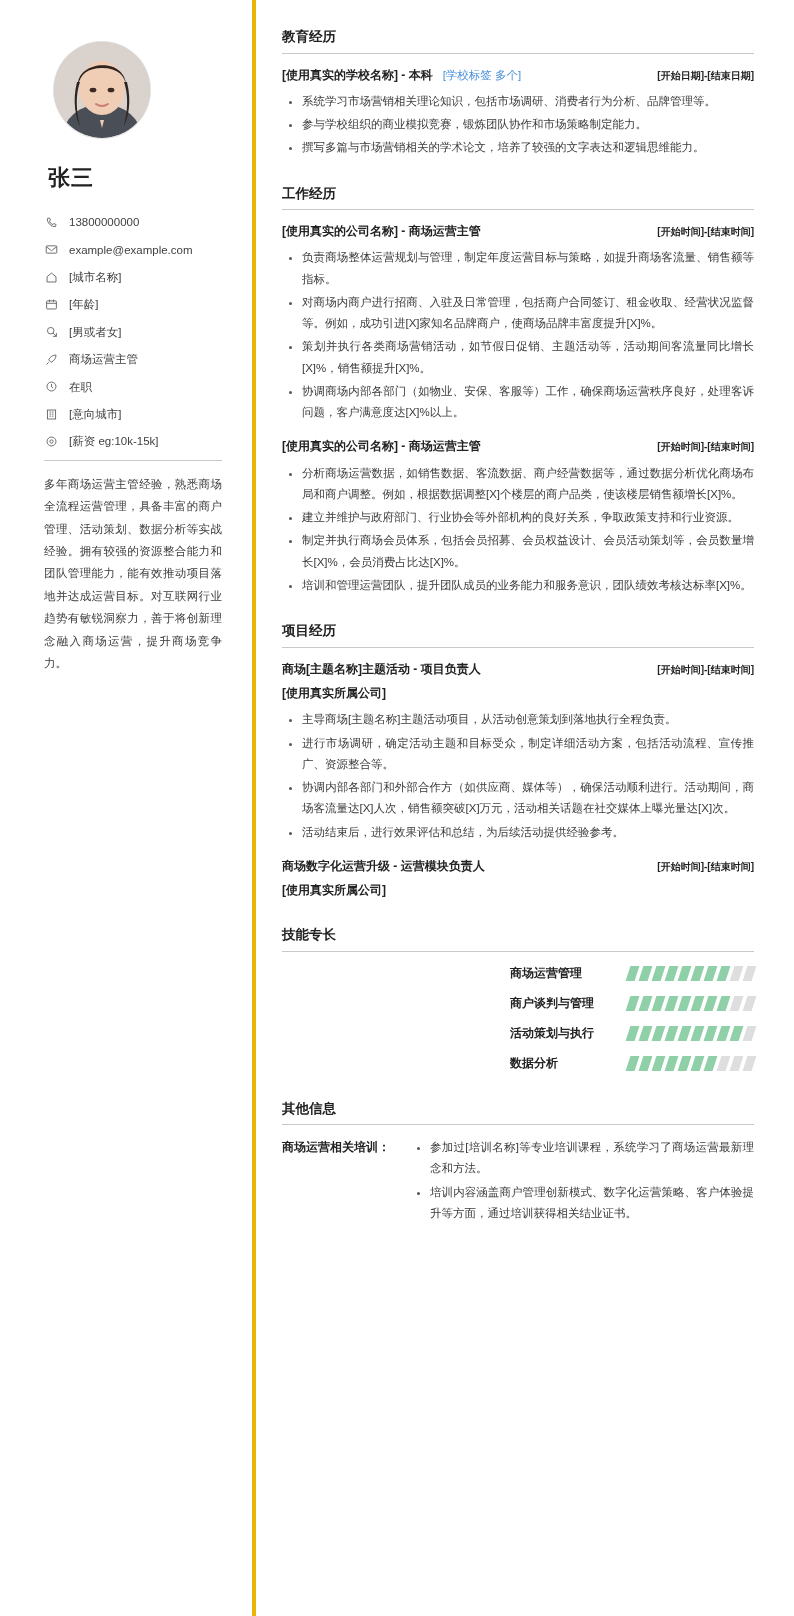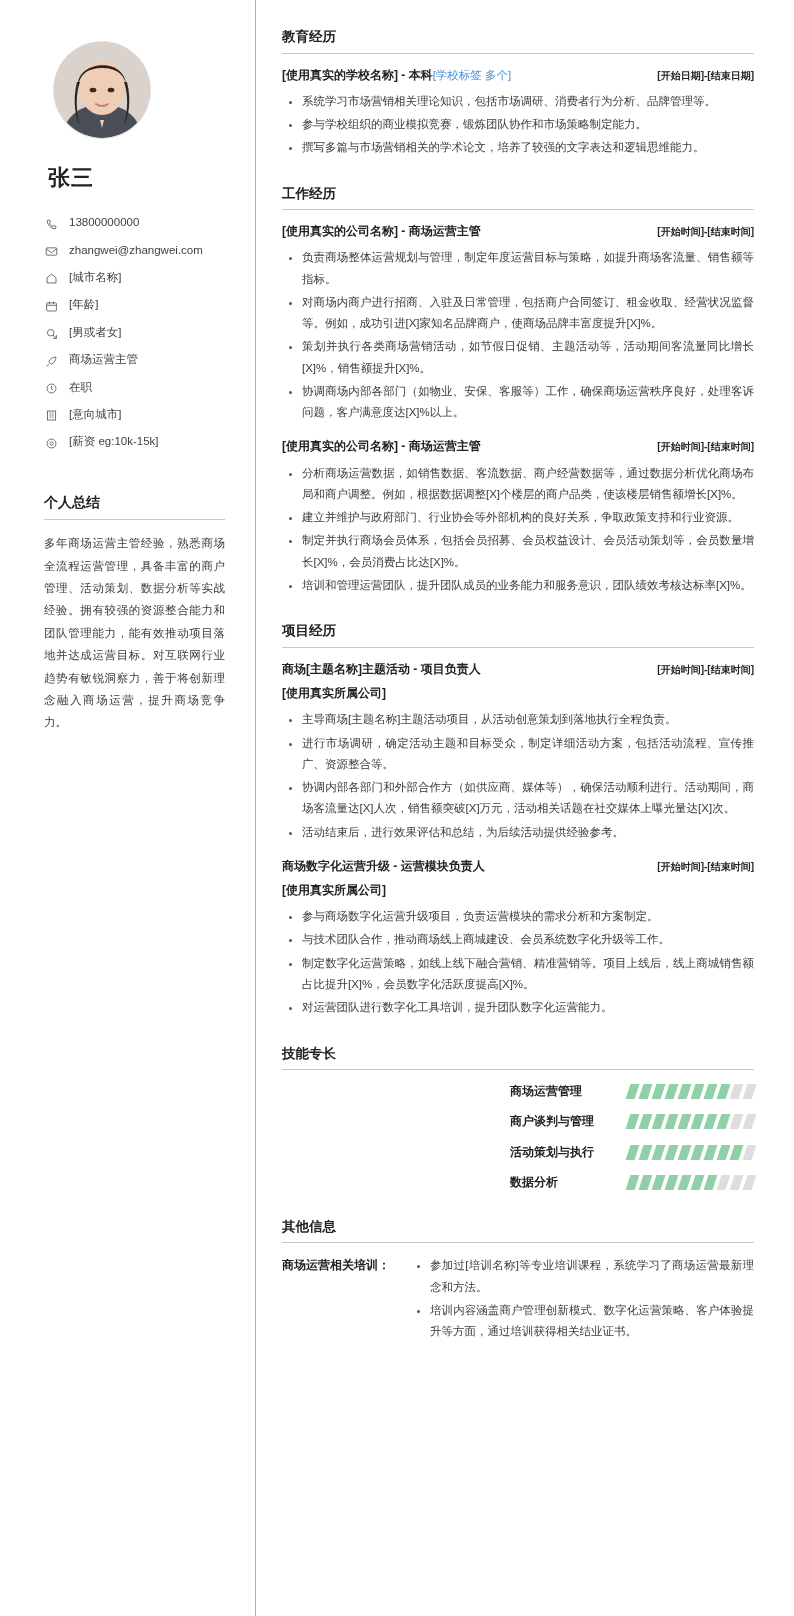--- a/index.html
+++ b/index.html
@@ -11,37 +11,37 @@
     color: #333;
     font-size: 12px;
     line-height: 1.6;
   }
   .page { width: 794px; min-height: 1616px; display: flex; background:#fff; }
 
   
   .left {
     width: 256px;
     padding: 42px 30px 30px 44px;
-    border-right: 1px solid #eab308;
+    border-right: 4px solid #eab308;
   }
   .avatar-wrap { display:flex; justify-content:flex-start; padding-left: 10px; }
   .avatar {
     width: 96px; height: 96px; border-radius: 50%;
     overflow: hidden; position: relative;
     background: #cfc8c3;
     box-shadow: 0 0 0 1px #e2e2e2;
   }
   .avatar svg { display:block; }
   .name {
     font-size: 22px; font-weight: bold; color:#222;
     margin: 22px 0 18px 4px; letter-spacing: 1px;
   }
   .contact-list { list-style:none; margin:0; padding:0; }
   .contact-list li {
-    display:flex; align-items:flex-end; gap:10px;
+    display:flex; align-items:center; gap:10px;
     margin-bottom: 9px; font-size: 11.5px; color:#3f3f3f;
   }
   .ci {
     width: 15px; height: 15px; flex: 0 0 15px;
     display:flex; align-items:center; justify-content:center;
     color:#6b6b6b;
   }
   .ci svg { width: 13px; height: 13px; fill:none; stroke:#6b6b6b; stroke-width:1.2; }
 
   .left-section-title {
@@ -57,21 +57,21 @@
   .sec-title {
     font-size: 13.5px; font-weight:bold; color:#222; margin:0 0 5px 0;
   }
   .sec-rule { height:1px; background:#c9c9c9; margin-bottom: 12px; }
 
   .entry { margin-bottom: 14px; }
   .entry-head {
     display:flex; justify-content:space-between; align-items:baseline;
     font-size: 12px; font-weight: bold; color:#222; gap: 10px;
   }
-  .entry-head .left-part { display:flex; align-items:baseline; flex-wrap:wrap; }
+  .entry-head .left-part { display:flex; align-items:baseline; gap:10px; flex-wrap:wrap; }
   .tag { color:#4a90d9; font-weight: normal; font-size: 11.5px; }
   .entry-date { font-weight: bold; font-size: 10px; color:#222; white-space:nowrap; }
   .entry-sub { font-size: 12px; font-weight:bold; color:#222; margin-top: 5px; }
 
   ul.bullets { margin: 6px 0 0 0; padding-left: 20px; }
   ul.bullets li {
     font-size: 11.5px; color:#3b3b3b; line-height: 1.85;
     margin-bottom: 2px; text-align: justify;
   }
   ul.bullets li::marker { color:#555; }
@@ -135,21 +135,21 @@
         </span>
         <span>13800000000</span>
       </li>
       <li>
         <span class="ci">
           <svg viewBox="0 0 16 16">
               <rect x="1.5" y="3.5" width="13" height="9" rx="1"></rect>
               <path d="M1.5 4.5l6.5 5 6.5-5"></path>
             </svg>
         </span>
-        <span>zhangwei@zhangwei.com</span>
+        <span>example@example.com</span>
       </li>
       <li>
         <span class="ci">
           <svg viewBox="0 0 16 16">
               <path d="M2.5 7L8 2.5 13.5 7v6.5h-11z"></path>
             </svg>
         </span>
         <span>[城市名称]</span>
       </li>
       <li>
@@ -201,21 +201,20 @@
         <span class="ci">
           <svg viewBox="0 0 16 16">
               <circle cx="8" cy="8" r="5.5"></circle>
               <circle cx="8" cy="8" r="2"></circle>
             </svg>
         </span>
         <span>[薪资 eg:10k-15k]</span>
       </li>
     </ul>
 
-    <div class="left-section-title">个人总结</div>
     <div class="left-rule"></div>
     <div class="summary">多年商场运营主管经验，熟悉商场全流程运营管理，具备丰富的商户管理、活动策划、数据分析等实战经验。拥有较强的资源整合能力和团队管理能力，能有效推动项目落地并达成运营目标。对互联网行业趋势有敏锐洞察力，善于将创新理念融入商场运营，提升商场竞争力。</div>
   </aside>
 
   <main class="right">
 
     <section class="sec">
       <h2 class="sec-title">教育经历</h2>
       <div class="sec-rule"></div>
 
@@ -291,26 +290,20 @@
       </div>
 
       <div class="entry">
         <div class="entry-head">
           <span class="left-part">
               <span>商场数字化运营升级 - 运营模块负责人</span>
             </span>
           <span class="entry-date">[开始时间]-[结束时间]</span>
         </div>
         <div class="entry-sub">[使用真实所属公司]</div>
-        <ul class="bullets">
-          <li>参与商场数字化运营升级项目，负责运营模块的需求分析和方案制定。</li>
-          <li>与技术团队合作，推动商场线上商城建设、会员系统数字化升级等工作。</li>
-          <li>制定数字化运营策略，如线上线下融合营销、精准营销等。项目上线后，线上商城销售额占比提升[X]%，会员数字化活跃度提高[X]%。</li>
-          <li>对运营团队进行数字化工具培训，提升团队数字化运营能力。</li>
-        </ul>
       </div>
     </section>
 
     <section class="sec">
       <h2 class="sec-title">技能专长</h2>
       <div class="sec-rule"></div>
 
       <div class="skill-row">
         <span class="skill-name">商场运营管理</span>
         <span class="bars">

